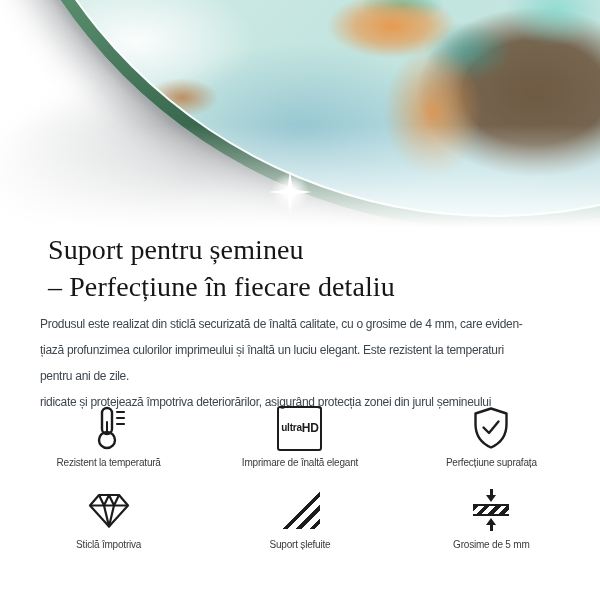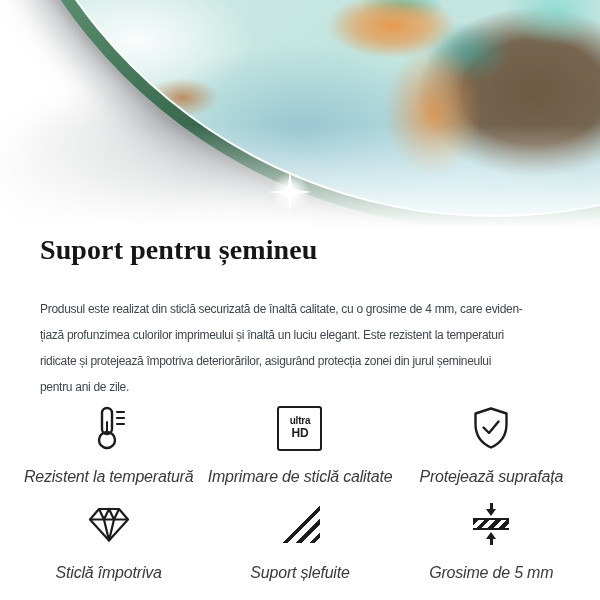--- a/index.html
+++ b/index.html
@@ -33,37 +33,37 @@
   .sparkle{position:absolute;left:268px;top:170px;width:44px;height:44px;z-index:6;}
   .sparkle::before{content:"";position:absolute;inset:0;
     background:radial-gradient(circle, rgba(255,255,255,.95) 0 16%, rgba(255,255,255,0) 62%);}
   .sparkle::after{content:"";position:absolute;inset:0;background:#fff;
     clip-path:polygon(50% 0,56% 44%,100% 50%,56% 56%,50% 100%,44% 56%,0 50%,44% 44%);
     filter:drop-shadow(0 0 4px #fff);}
   .hero-fade{position:absolute;inset:0;z-index:5;
     background:linear-gradient(to bottom, rgba(255,255,255,0) 52%, rgba(255,255,255,.55) 76%, #fff 95%);}
 
   
-  .title{position:absolute;left:40px;top:231px;margin:0;font-family:"Liberation Serif",serif;
-    font-weight:700;font-size:28px;line-height:37px;color:#161616;letter-spacing:.1px;z-index:7;}
+  .title{position:absolute;left:48px;top:231px;margin:0;font-family:"Liberation Serif",serif;
+    font-weight:400;font-size:28px;line-height:37px;color:#161616;letter-spacing:.1px;z-index:7;}
   .t-line{display:block;white-space:pre;}
-  .desc{position:absolute;left:40px;top:296px;font-size:12px;line-height:26px;
+  .desc{position:absolute;left:40px;top:311px;font-size:12px;line-height:26px;
     letter-spacing:-.3px;color:#3e464e;z-index:7;}
   .d-line{white-space:pre;}
 
   
   .features{position:absolute;left:13px;top:404px;width:574px;display:grid;
     grid-template-columns:repeat(3,1fr);row-gap:16px;z-index:7;}
   .feature{display:flex;flex-direction:column;align-items:center;}
   .f-icon{height:48px;display:flex;align-items:center;justify-content:center;color:#1c1c1c;}
-  .f-label{margin-top:18px;font-size:16px;letter-spacing:-.2px;color:#3a3a3a;line-height:14px;font-style:italic;}
+  .f-label{margin-top:4px;font-size:10px;letter-spacing:-.2px;color:#3a3a3a;line-height:14px;}
   svg{display:block;}
 
   .uhd-box{width:41px;height:41px;border:2.5px solid #1c1c1c;border-radius:3px;
-    display:flex;flex-direction:column;align-items:center;justify-content:center;}
+    display:flex;flex-direction:row;align-items:center;justify-content:center;}
   .uhd-top{font-size:10px;font-weight:600;line-height:10px;letter-spacing:-.2px;}
   .uhd-bottom{font-size:12px;font-weight:700;line-height:15px;letter-spacing:-.2px;}
 
   .hatch-tri{width:40px;height:38px;
     background:repeating-linear-gradient(135deg,#1c1c1c 0 4px, transparent 4px 9.5px);
     clip-path:polygon(0 100%, 100% 0, 100% 100%);}
 
   .thick{display:flex;flex-direction:column;align-items:center;}
   .arr{display:flex;flex-direction:column;align-items:center;}
   .arr .stem{width:2.5px;height:6px;background:#1c1c1c;}
@@ -83,27 +83,28 @@
     <div class="glass-shadow"></div>
     <div class="glass-rim">
       <div class="glass-marble"></div>
     </div>
     <div class="hero-fade"></div>
     <div class="sparkle"></div>
   </div>
 
   <h1 class="title">
     <span class="t-line">Suport pentru șemineu</span>
+    <span class="t-line">– Perfecțiune în fiecare detaliu</span>
   </h1>
 
   <div class="desc">
     <div class="d-line">Produsul este realizat din sticlă securizată de înaltă calitate, cu o grosime de 4 mm, care eviden-</div>
     <div class="d-line">țiază profunzimea culorilor imprimeului și înaltă un luciu elegant. Este rezistent la temperaturi</div>
+    <div class="d-line">pentru ani de zile.</div>
     <div class="d-line">ridicate și protejează împotriva deteriorărilor, asigurând protecția zonei din jurul șemineului</div>
-    <div class="d-line">pentru ani de zile.</div>
   </div>
 
   <div class="features">
 
     <div class="feature">
       <div class="f-icon">
         <svg width="38" height="46" viewBox="0 0 38 46" fill="none" stroke="#1c1c1c" stroke-width="2.4" stroke-linecap="round">
           <rect x="12" y="3" width="10" height="26" rx="5"></rect>
           <circle cx="17" cy="35" r="8"></circle>
           <line x1="17" y1="17" x2="17" y2="27" stroke-width="2"></line>
@@ -115,31 +116,31 @@
       <div class="f-label">Rezistent la temperatură</div>
     </div>
 
     <div class="feature">
       <div class="f-icon">
         <div class="uhd-box">
           <span class="uhd-top">ultra</span>
           <span class="uhd-bottom">HD</span>
         </div>
       </div>
-      <div class="f-label">Imprimare de sticlă calitate</div>
+      <div class="f-label">Imprimare de înaltă elegant</div>
     </div>
 
     <div class="feature">
       <div class="f-icon">
         <svg width="46" height="46" viewBox="0 0 46 46" fill="none" stroke="#1c1c1c" stroke-width="2.4" stroke-linecap="round" stroke-linejoin="round">
           <path d="M23 3.5 L38.5 8.5 V19 C38.5 30.5 32 38.5 23 42.5 C14 38.5 7.5 30.5 7.5 19 V8.5 Z"></path>
           <path d="M15.5 22.5 L21 28 L30.5 16.5"></path>
         </svg>
       </div>
-      <div class="f-label">Protejează suprafața</div>
+      <div class="f-label">Perfecțiune suprafața</div>
     </div>
 
     <div class="feature">
       <div class="f-icon">
         <svg width="46" height="40" viewBox="0 0 46 40" fill="none" stroke="#1c1c1c" stroke-width="2.2" stroke-linejoin="round">
           <path d="M13 5 H33 L42 15.5 L23 36.5 L4 15.5 Z"></path>
           <path d="M4 15.5 H42"></path>
           <path d="M13 5 L18 15.5 L23 5 L28 15.5 L33 5"></path>
           <path d="M18 15.5 L23 36.5 L28 15.5"></path>
         </svg>

